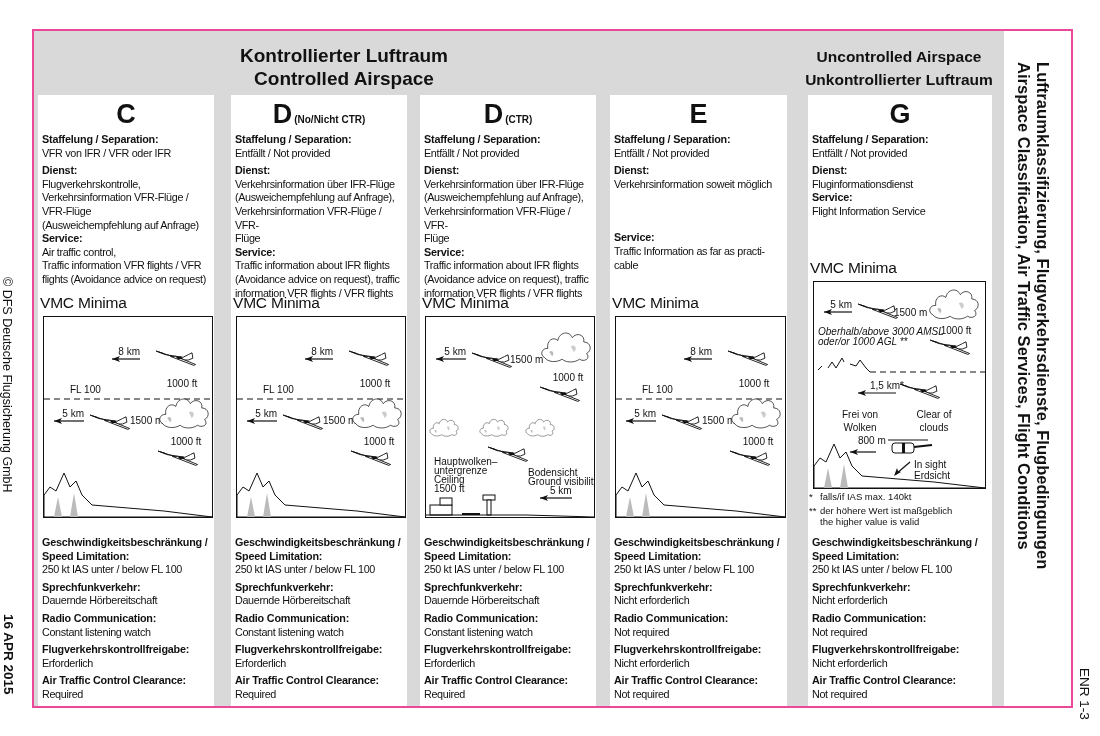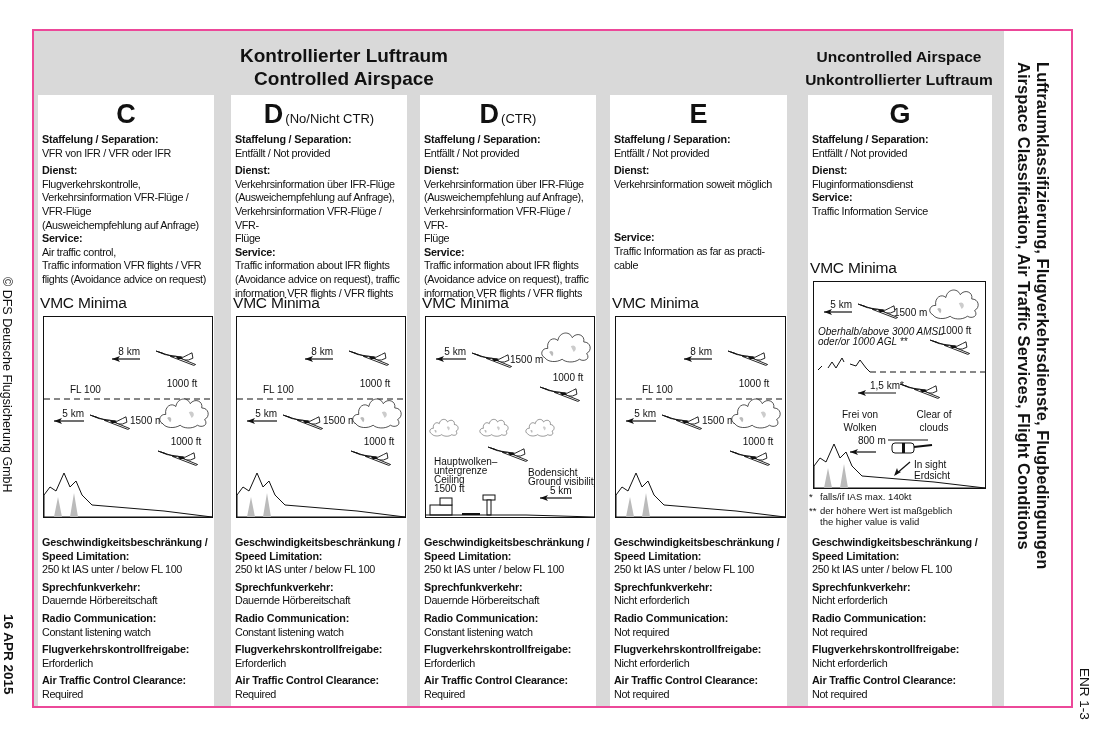--- a/index.html
+++ b/index.html
@@ -4,21 +4,21 @@
 <style>
   html, body { margin:0; padding:0; background:#ffffff; }
   body { width:1100px; height:736px; position:relative; overflow:hidden; font-family:"Liberation Sans", sans-serif; color:#111; }
   .frame { position:absolute; left:32px; top:29px; width:1037px; height:675px; border:2px solid #ec4899; background:#fff; }
   .graybg { position:absolute; left:0; top:0; width:970px; height:675px; background:#d9d9d9; }
   .hdr { position:absolute; text-align:center; font-weight:bold; font-size:19px; line-height:23px; }
   .hdr.ctrl { left:150px; width:320px; top:13px; }
   .hdr.unctrl { left:760px; width:210px; top:14px; font-size:15.5px; line-height:23px; }
   .panel { position:absolute; top:64px; height:611px; background:#fff; }
   .panel .cls { text-align:center; font-weight:bold; font-size:27px; line-height:28px; margin-top:5px; height:28px; }
-  .panel .cls small { font-size:13px; font-weight:normal; margin-left:2px; }
+  .panel .cls small { font-size:10px; font-weight:bold; margin-left:2px; }
   .txt { position:absolute; left:4px; right:2px; font-family:"Liberation Sans Narrow","Liberation Sans", sans-serif; font-size:10.8px; line-height:13.6px; letter-spacing:-0.35px; }
   .lbl { font-weight:bold; display:block; letter-spacing:-0.2px; }
   .val { display:block; }
   .gap { display:block; height:4px; }
   .vmc { position:absolute; left:2px; font-size:15.5px; line-height:18px; letter-spacing:-0.2px; }
   .diag { position:absolute; left:5px; border:1.5px solid #111; background:#fff; overflow:hidden; }
   .diag svg { position:absolute; left:0; top:0; width:100%; height:100%; }
   .dl { font-size:10px; font-family:"Liberation Sans", sans-serif; fill:#111; }
   .bottom { position:absolute; left:4px; right:2px; top:441px; }
   .rot { position:absolute; white-space:nowrap; }
@@ -396,21 +396,21 @@
 
   <div class="panel" style="left:774px; width:184px;">
     <div class="cls"><span>G</span></div>
     <div class="txt" style="top:38px;">
       <span class="lbl">Staffelung / Separation:</span>
       <span class="val">Entfällt / Not provided</span>
       <span class="gap"></span>
       <span class="lbl">Dienst:</span>
       <span class="val">Fluginformationsdienst</span>
       <span class="lbl">Service:</span>
-      <span class="val">Traffic Information Service</span>
+      <span class="val">Flight Information Service</span>
     </div>
     <div class="vmc" style="top:164px;">VMC Minima</div>
     <div class="diag" id="g-diag" style="top:186px; width:171px; height:206px;">
         <svg viewBox="0 0 171 206">
           <g>
             <line x1="38" y1="30" x2="10" y2="30" stroke="#111" stroke-width="1.2"></line>
             <path d="M10,30 l8,-3 l-2,3 l2,3 z" fill="#111"></path>
           </g>
           <text x="38" y="26" class="dl" text-anchor="end">5 km</text>
           <g transform="translate(44,22) scale(0.9)">

